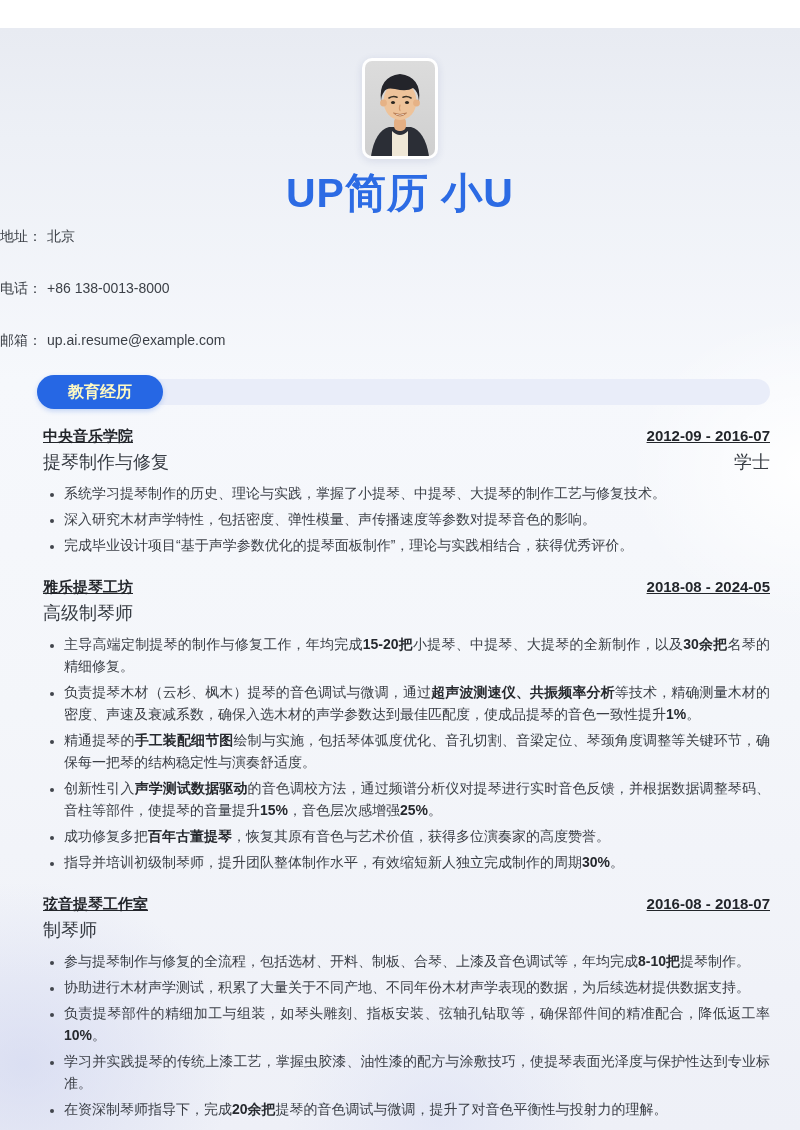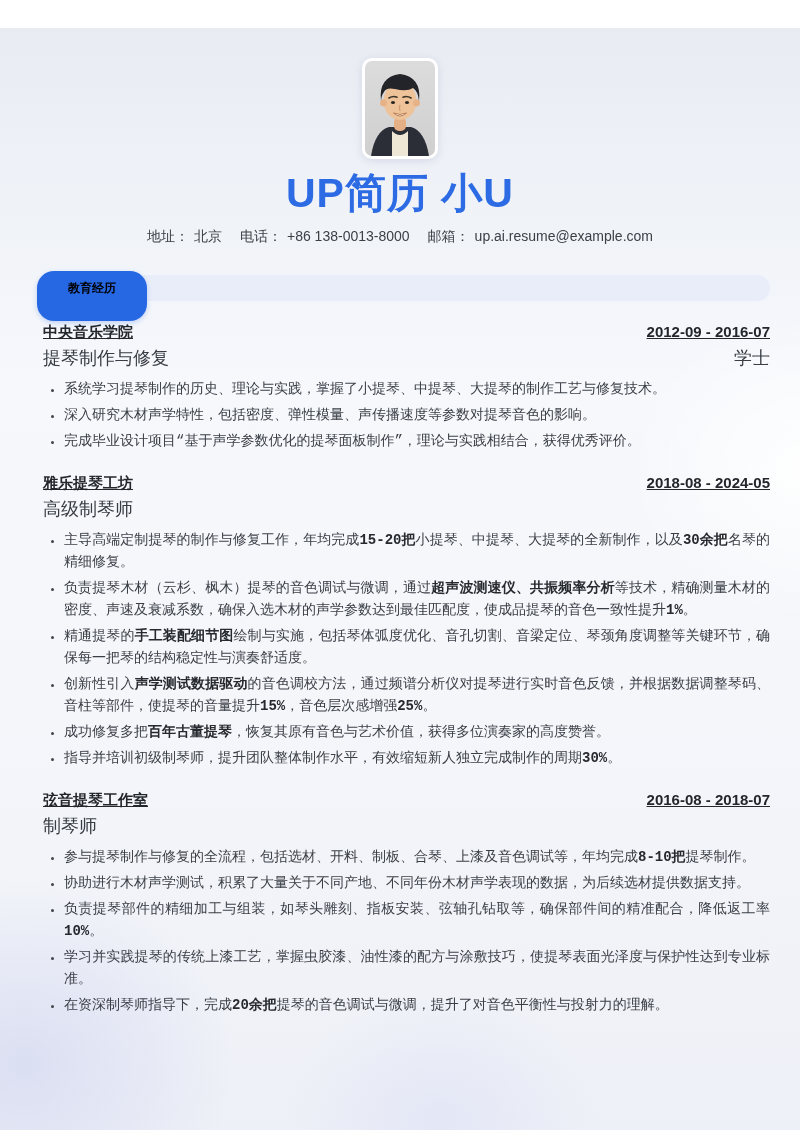--- a/index.html
+++ b/index.html
@@ -23,48 +23,48 @@
     background:#ffffff; padding:3px;
     box-shadow:0 2px 8px rgba(40,60,120,0.12);
   }
   .photo-inner { width:70px; height:95px; border-radius:7px; overflow:hidden; display:block; }
   h1.name {
     margin:13px 0 0; text-align:center;
     font-size:41px; line-height:43px; font-weight:bold; color:#2c6be4;
     letter-spacing:1px;
   }
   .contact-row {
-    margin-top:12px; display:flex; justify-content:center; gap:18px;
-    font-size:14px; line-height:18px; color:#3c4047;
+    margin-top:12px; display:flex; justify-content:center; gap:34px;
+    font-size:14px; line-height:18px; color:#3c4047;flex-direction:column;
   }
   .contact-item { white-space:nowrap; }
   .contact-item .c-value { margin-left:5px; }
   
   main { padding:0 30px 0 37px; }
   .sec-bar {
     position:relative; height:26px; border-radius:13px; background:#e9edf9;
     margin-top:30px;
   }
   section + section .sec-bar, .sec-bar.later { margin-top:24px; }
   .sec-pill {
-    position:absolute; left:0; top:-4px; height:50px; line-height:34px;
+    position:absolute; left:0; top:-4px; height:34px; line-height:34px;
     padding:0 31px; border-radius:17px;
-    background:#2667e4; color:#000000; font-size:12px; font-weight:bold;
+    background:#2667e4; color:#fef9c3; font-size:16px; font-weight:bold;
     box-shadow:0 2px 5px rgba(38,103,228,0.25);
   }
   .entry { padding-left:6px; }
   .entry-row1 {
     display:flex; justify-content:space-between; align-items:baseline;
     margin-top:21px; font-size:15px; line-height:19px; font-weight:bold; color:#23262b;text-decoration:underline;
   }
   .entry-row2 {
     display:flex; justify-content:space-between; align-items:baseline;
     margin-top:8px; font-size:18px; line-height:18px; color:#383d44;
   }
-  ul.bullets { margin:11px 0 0; padding-left:21px;font-family:Liberation Mono, monospace; }
+  ul.bullets { margin:11px 0 0; padding-left:21px; }
   ul.bullets li {
     font-size:14px; line-height:22px; margin-bottom:4px; color:#3a3e45;
     text-align:justify;
   }
   ul.bullets li::marker { color:#41454c; font-size:12px; }
   ul.bullets b { font-weight:bold; color:#26292e; }
   
   .partial-header { position:absolute; left:37px; right:30px; top:1092px; }
 </style>
 </head>

